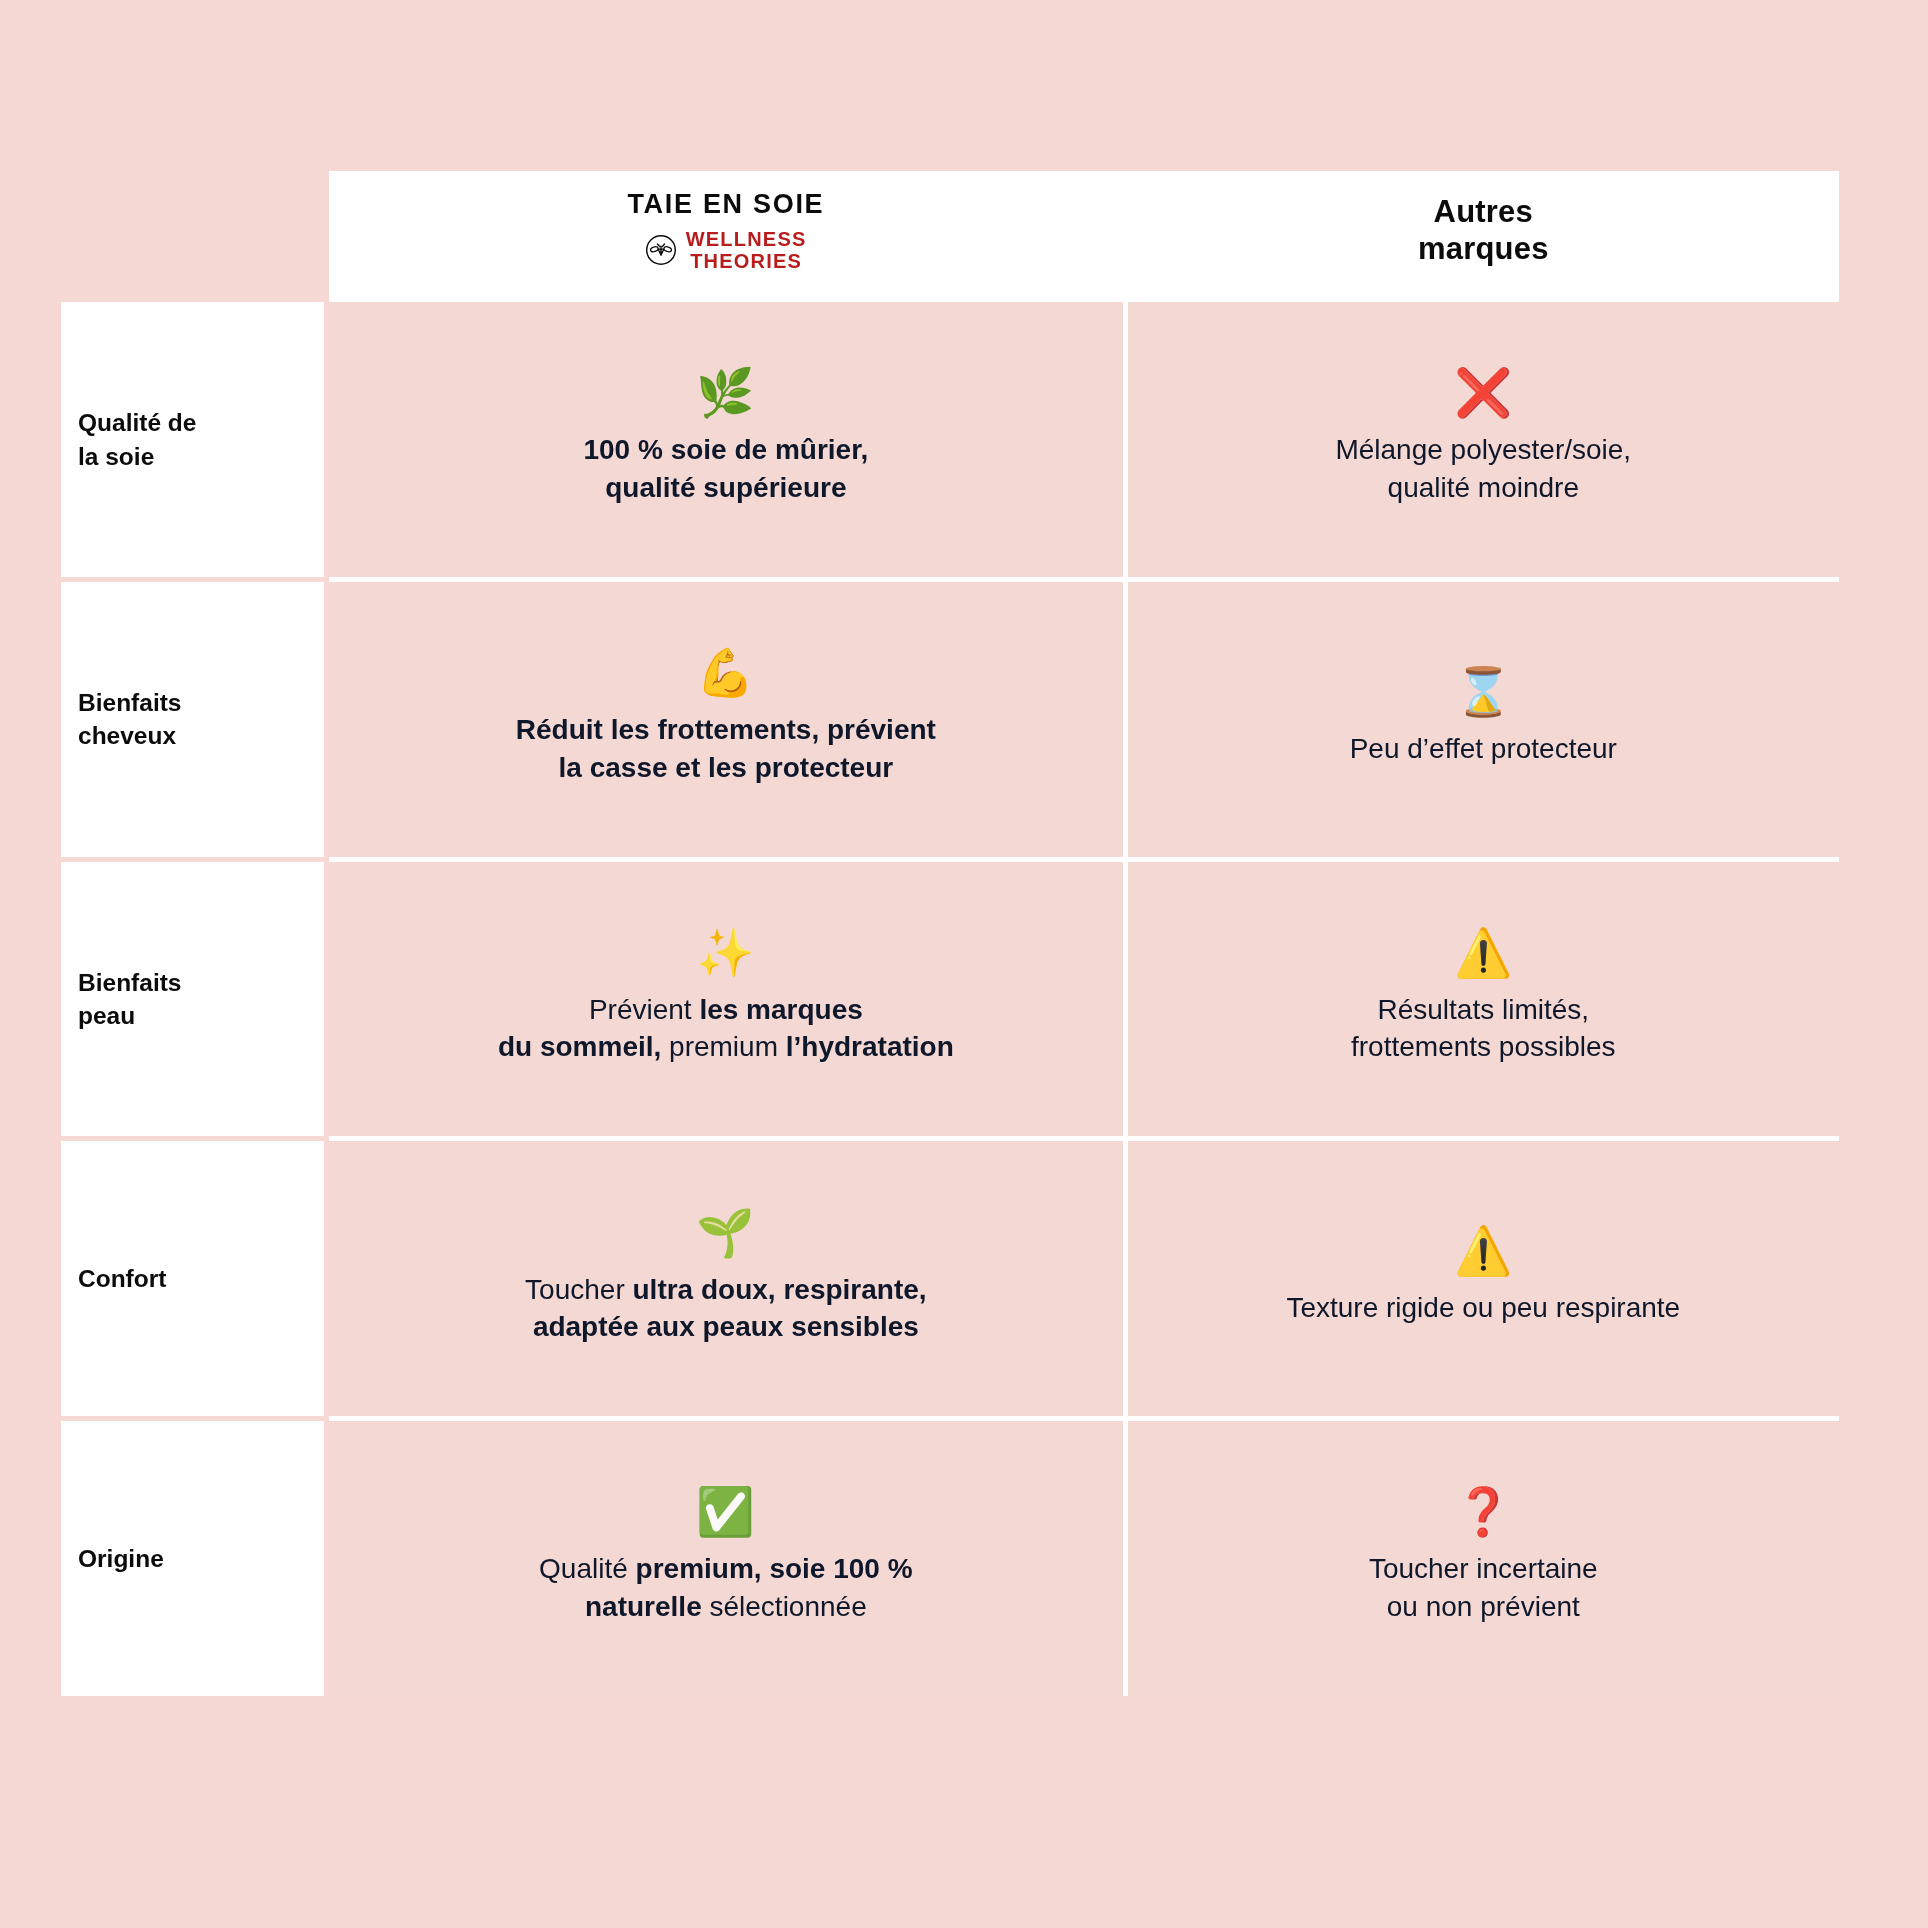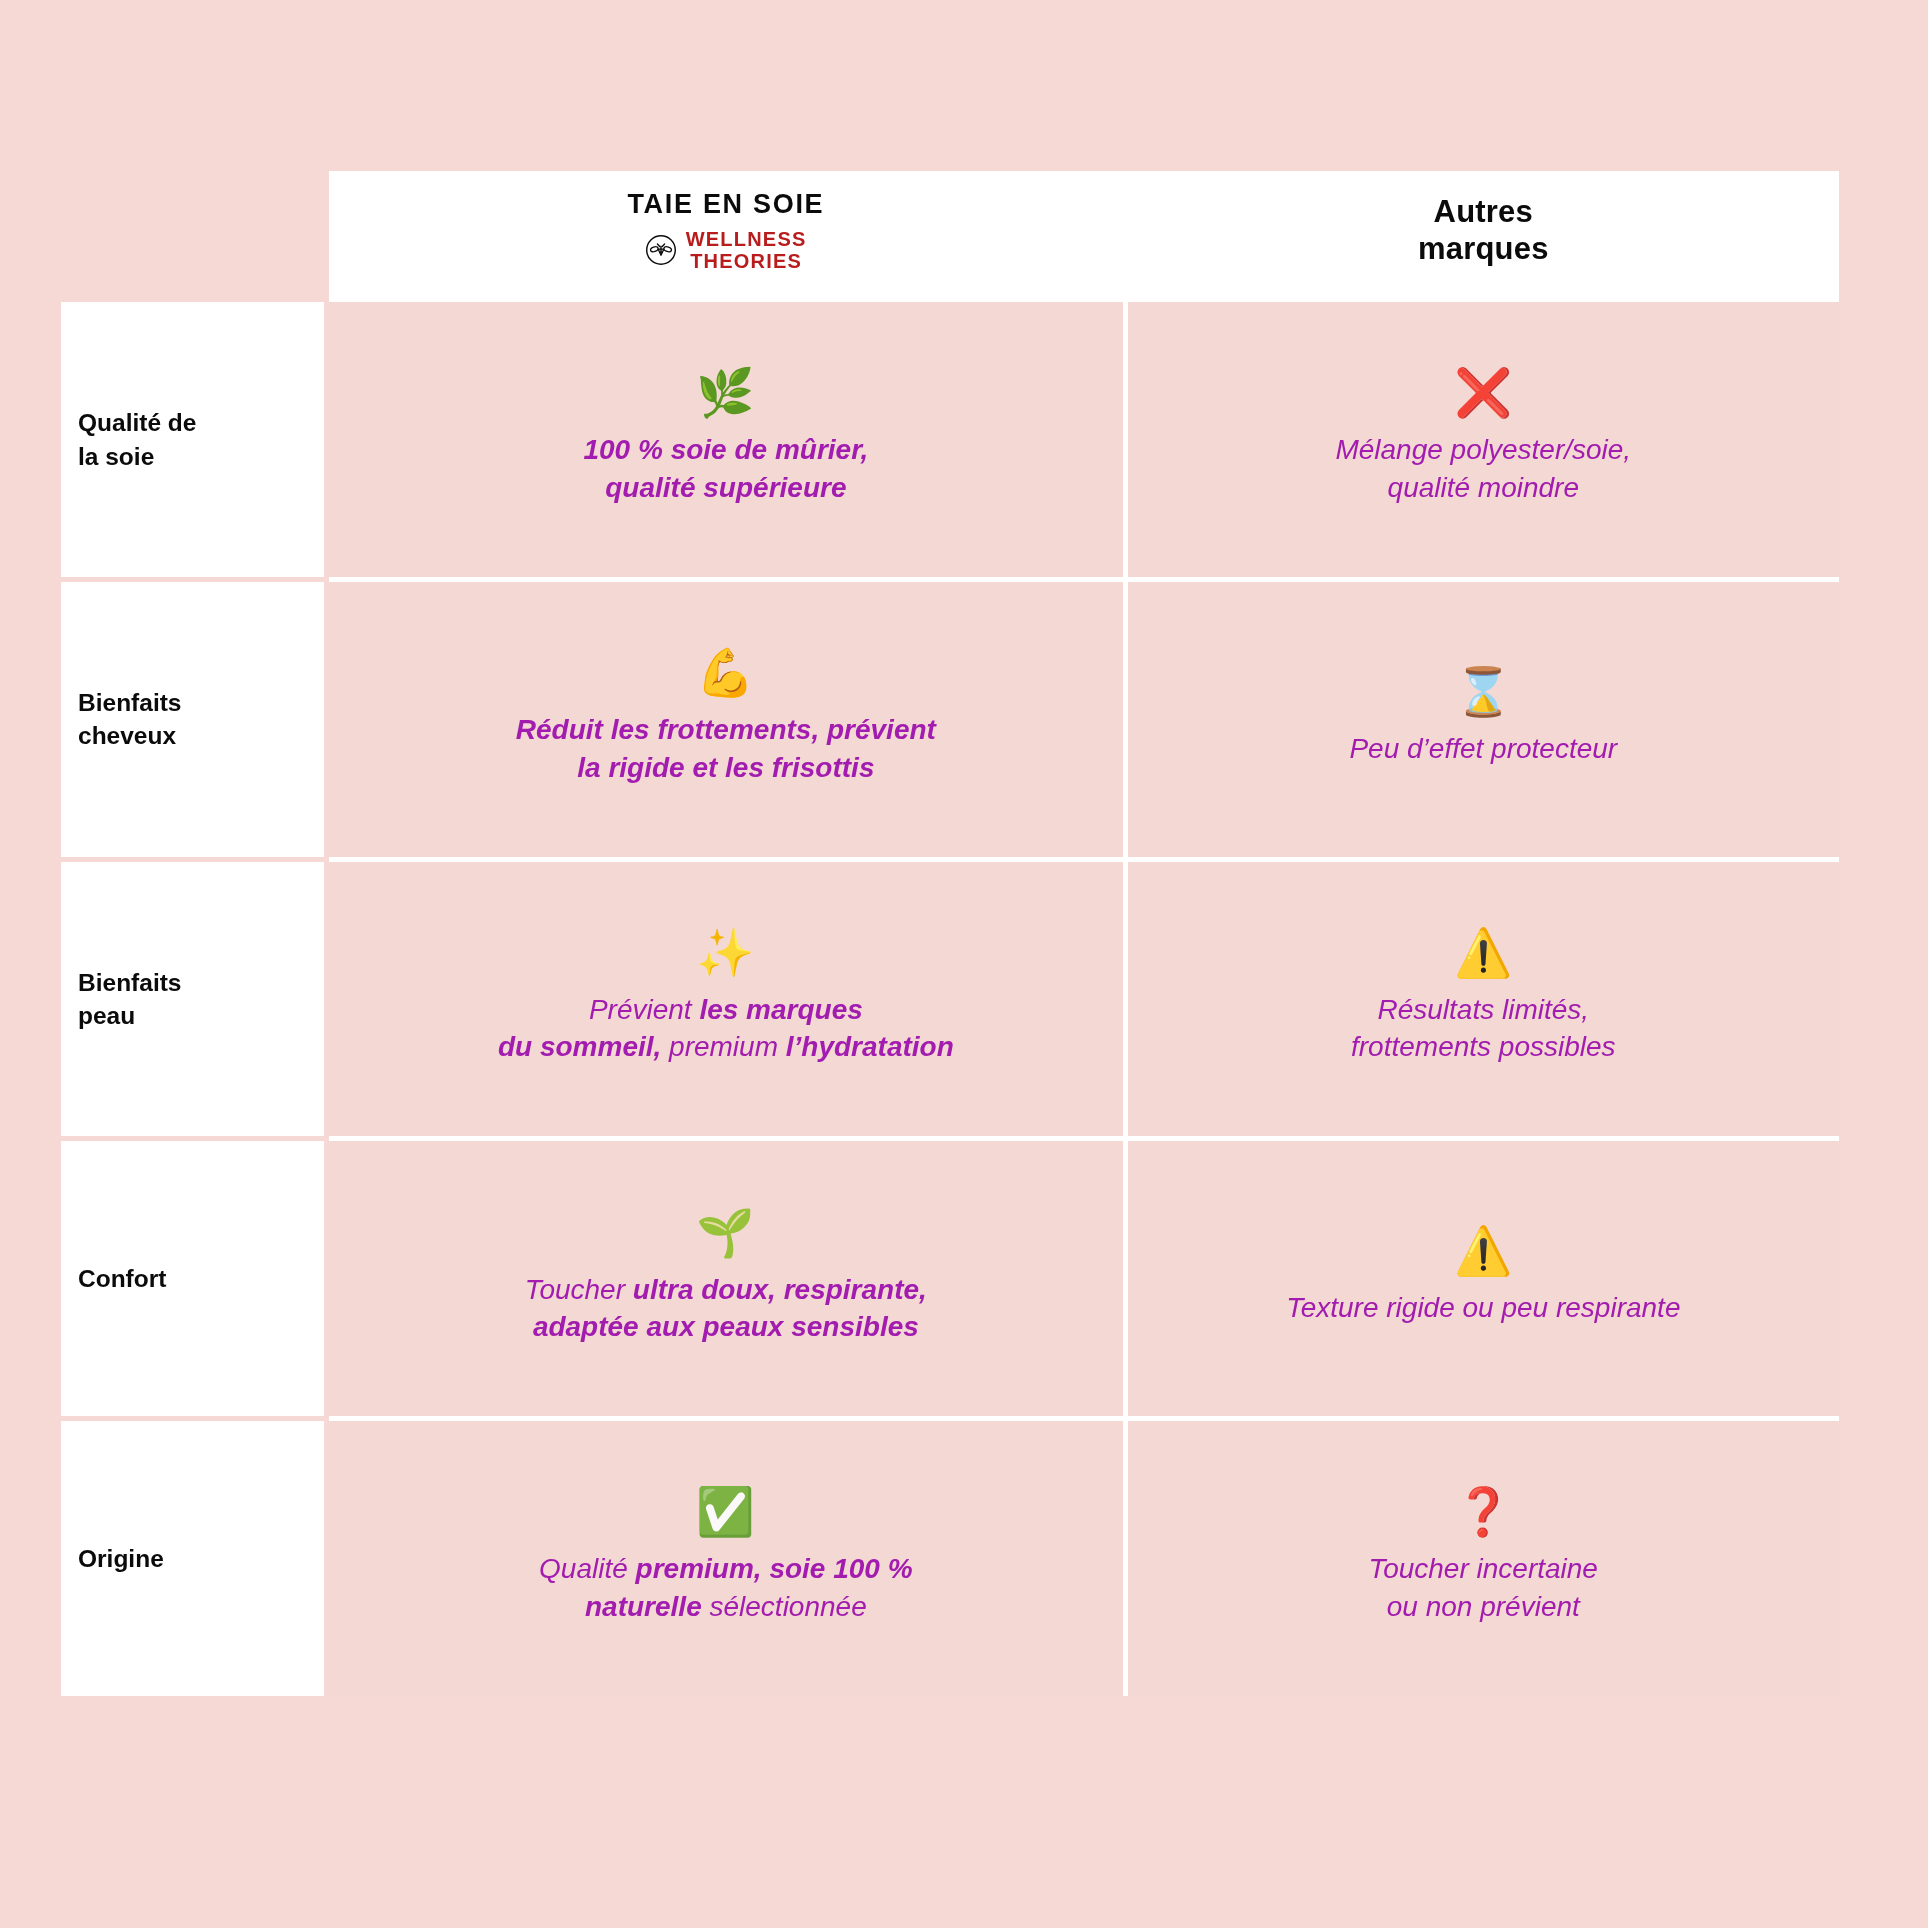--- a/index.html
+++ b/index.html
@@ -112,23 +112,22 @@
   .emoji {
     font-size: 47px;
     line-height: 1;
     display: block;
     margin-bottom: 15px;
     font-family: "DejaVu Sans", sans-serif;
   }
 
   .cell-text {
     font-size: 28px;
-    color: #a21caf;
+    color: #0f172a;
     line-height: 1.34;
-    font-style: italic;
   }
   .cell-text.bold { font-weight: 700; }
   .cell-text.reg  { font-weight: 400; }
   .cell-text b    { font-weight: 700; }
 </style>
 </head>
 <body>
 
 <div class="table-wrap">
   <table class="cmp-table">
@@ -197,21 +196,21 @@
 
       <tr>
         <td class="row-label">
           <span>Bienfaits</span><br>
           <span>cheveux</span>
         </td>
         <td class="cell">
           <span class="emoji">💪</span>
           <div class="cell-text bold">
             <span>Réduit les frottements, prévient</span><br>
-            <span>la rigide et les frisottis</span>
+            <span>la casse et les protecteur</span>
           </div>
         </td>
         <td class="cell last">
           <span class="emoji">⌛</span>
           <div class="cell-text reg">
             <span>Peu d’effet protecteur</span>
           </div>
         </td>
       </tr>
 

